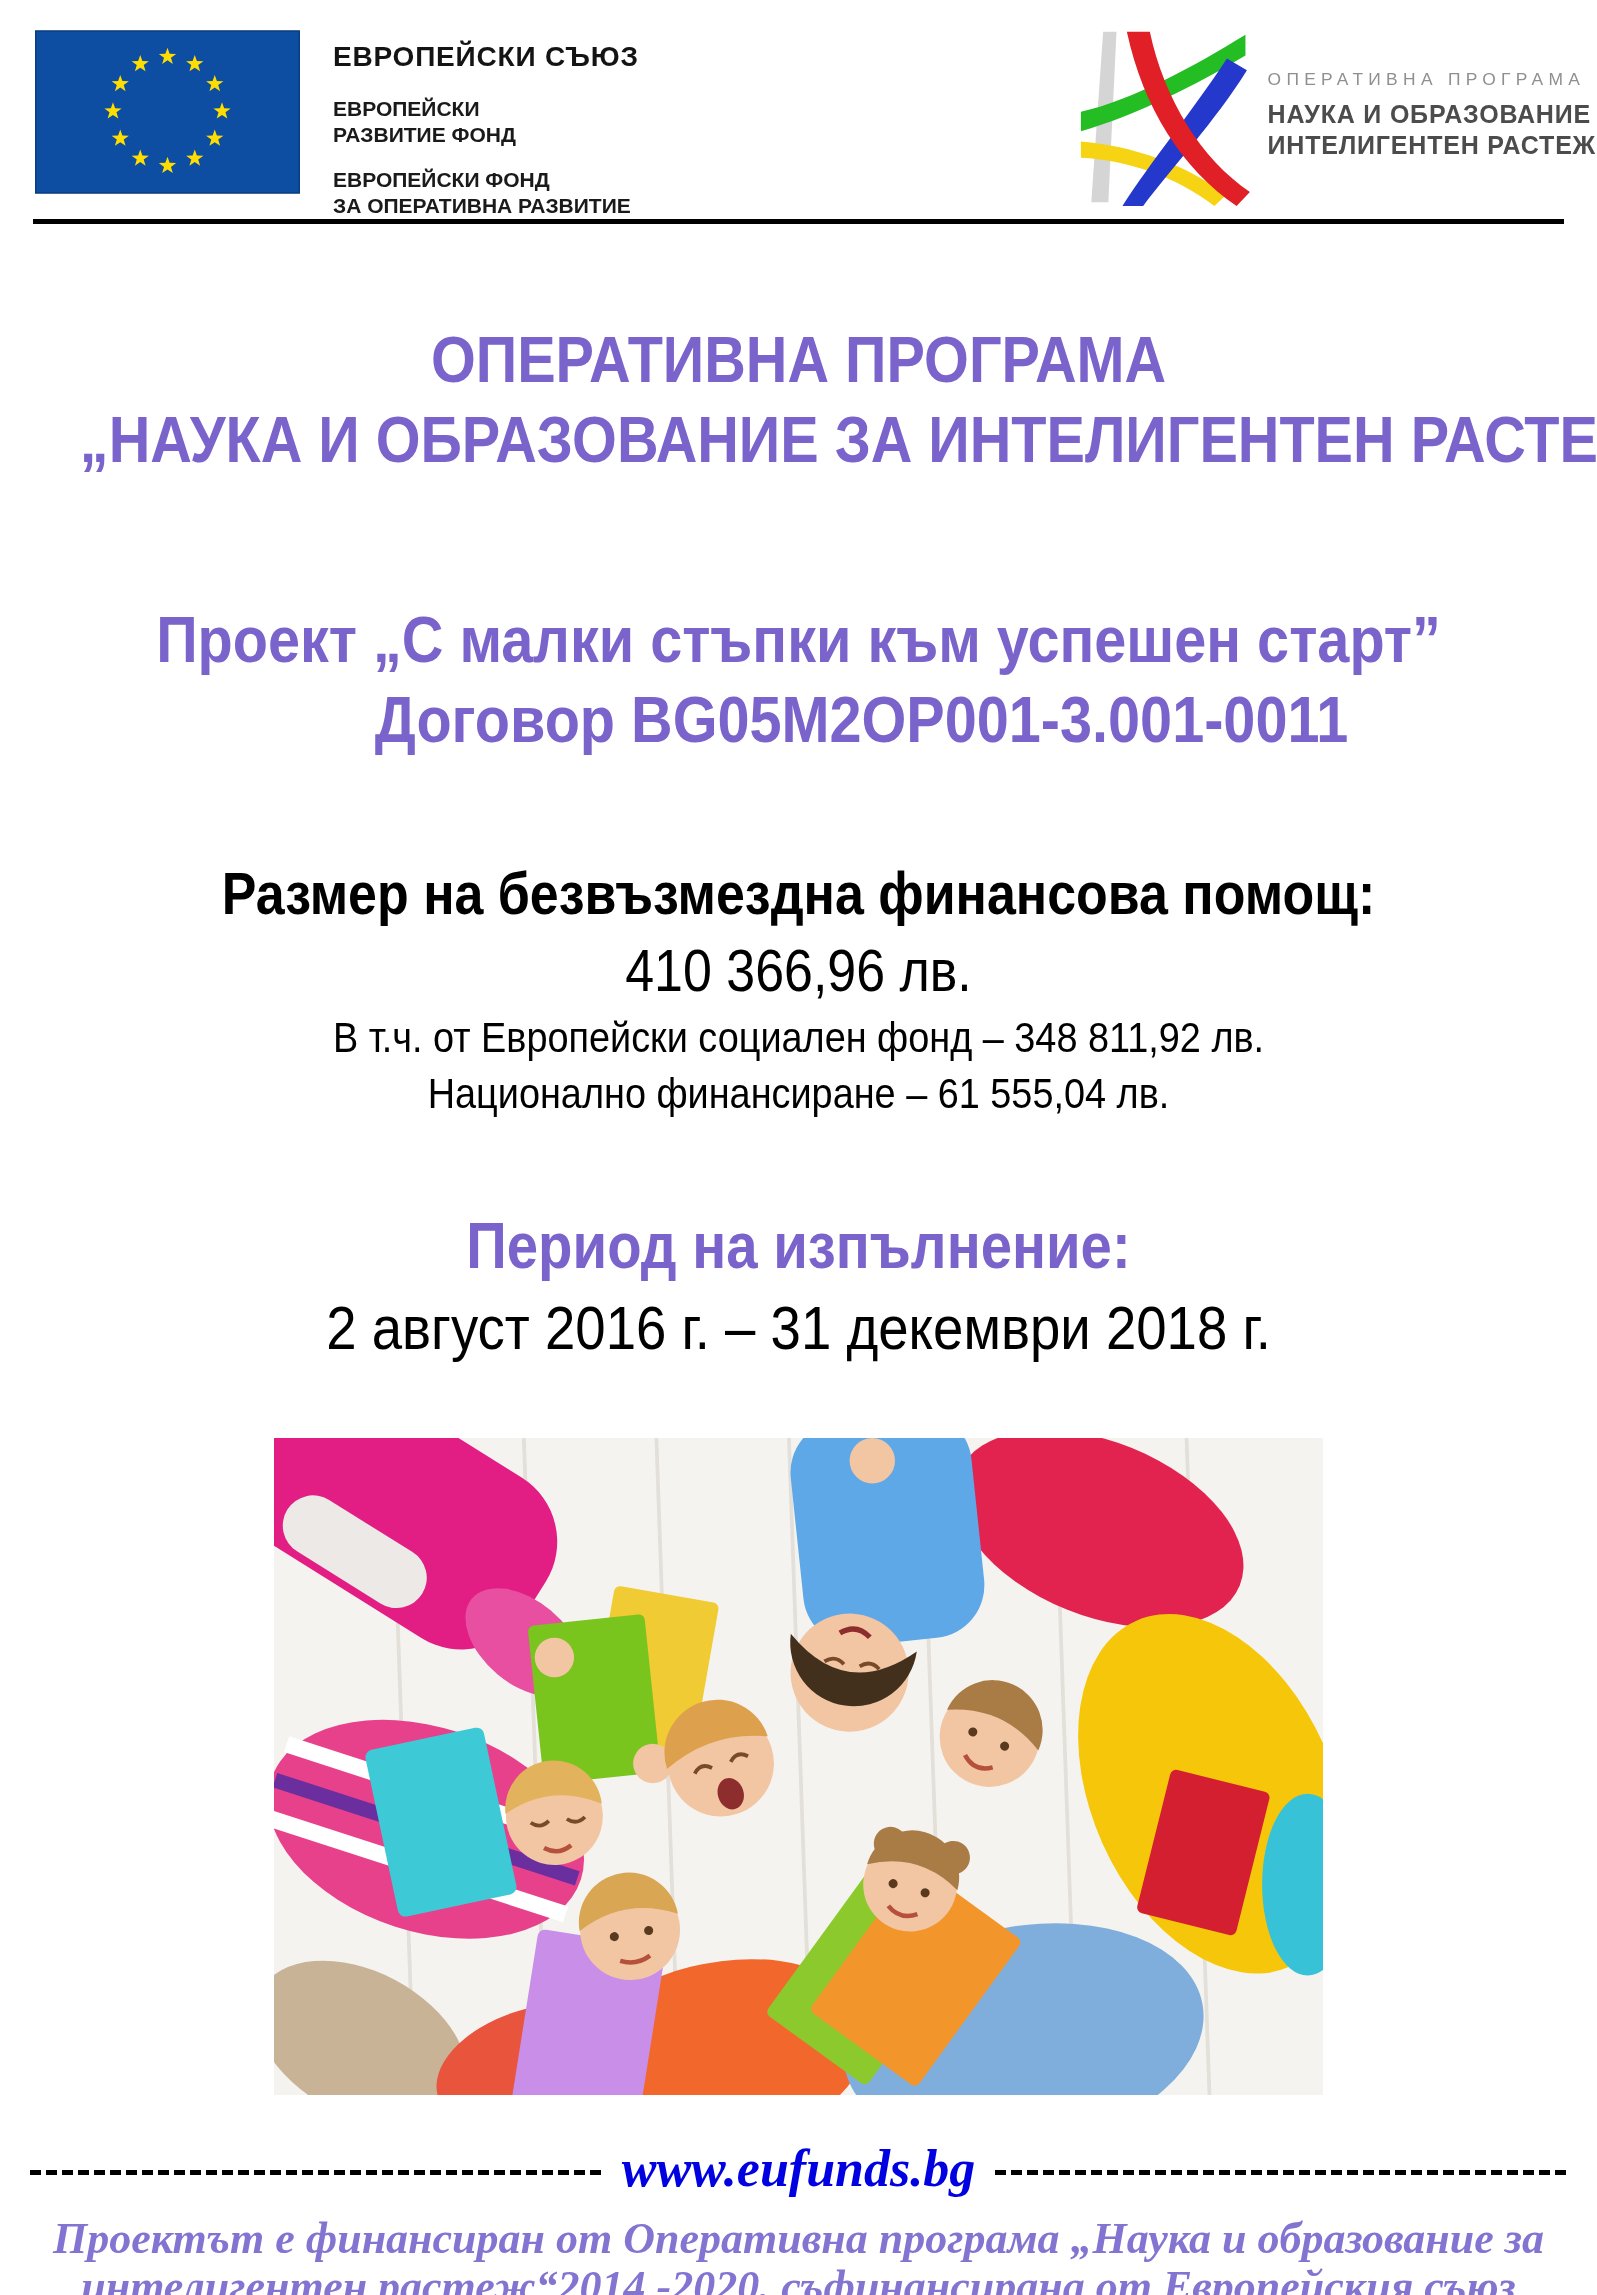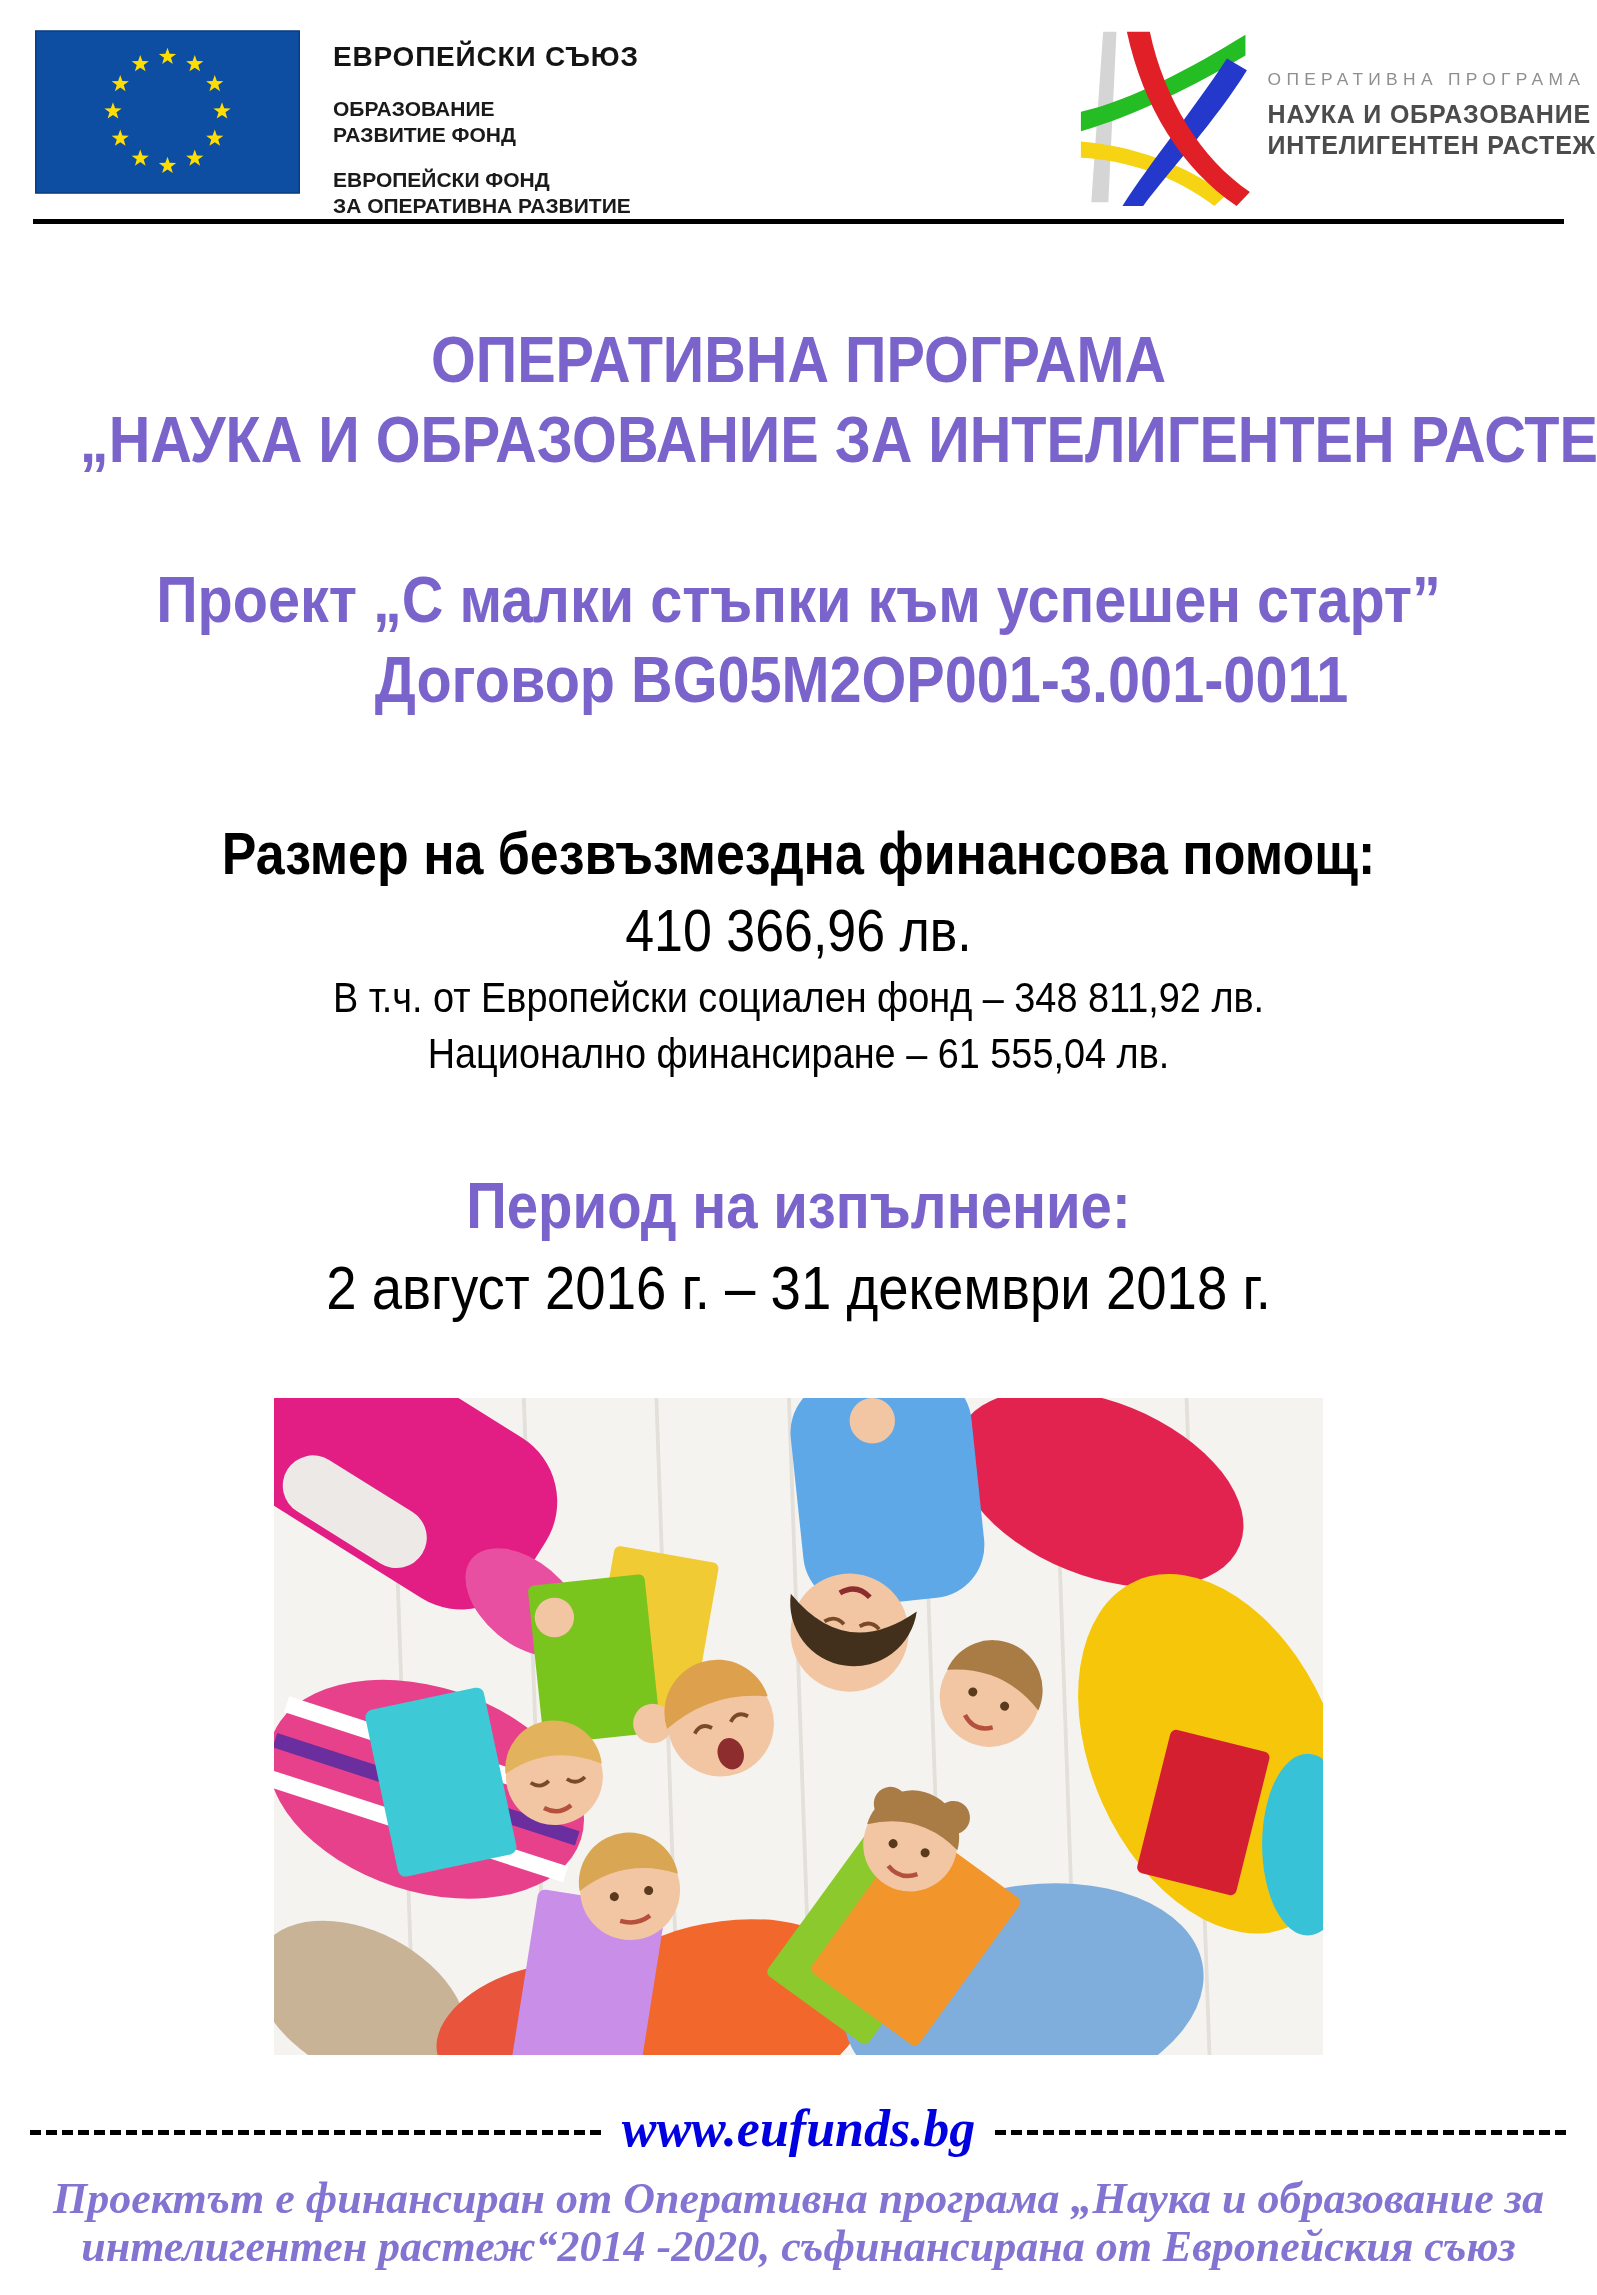--- a/index.html
+++ b/index.html
@@ -23,21 +23,21 @@
   .rule{border:none;border-top:5.3px solid #000;margin:0 33px;position:absolute;top:219px;left:0;right:0;}
 
   
   .mainarea{position:relative;text-align:center;}
   .line{display:block;width:100%;}
   .cx90{transform:scaleX(.90);}
   .cx88{transform:scaleX(.88);}
   .purple{color:#7a64cb;}
   .xl{font-size:64px;line-height:80px;font-weight:bold;white-space:nowrap;}
   .blk-program{padding-top:129px;}
-  .blk-project{margin-top:80px;}
+  .blk-project{margin-top:120px;}
   .indent{text-indent:140px;}
   .blk-grant{margin-top:96px;}
   .grant-h{font-size:59px;line-height:77px;font-weight:bold;white-space:nowrap;}
   .amount{font-size:59px;line-height:76px;white-space:nowrap;}
   .sub{font-size:43px;line-height:56px;white-space:nowrap;}
   .blk-period{margin-top:84px;}
   .period-h{font-size:64px;line-height:83px;font-weight:bold;white-space:nowrap;}
   .period-v{font-size:62px;line-height:80px;white-space:nowrap;}
 
   
@@ -74,21 +74,21 @@
         <use href="#star" x="175" y="179"></use>
         <use href="#star" x="139" y="169.4"></use>
         <use href="#star" x="112.6" y="143"></use>
         <use href="#star" x="103" y="107"></use>
         <use href="#star" x="112.6" y="71"></use>
         <use href="#star" x="139" y="44.6"></use>
       </svg>
       <div class="eu-text">
         <div class="eu-title">ЕВРОПЕЙСКИ СЪЮЗ</div>
         <div class="eu-sub">
-          <div>ОБРАЗОВАНИЕ</div>
+          <div>ЕВРОПЕЙСКИ</div>
           <div>РАЗВИТИЕ ФОНД</div>
         </div>
         <div class="eu-gap"></div>
         <div class="eu-sub">
           <div>ЕВРОПЕЙСКИ ФОНД</div>
           <div>ЗА ОПЕРАТИВНА РАЗВИТИЕ</div>
         </div>
       </div>
     </div>
 

